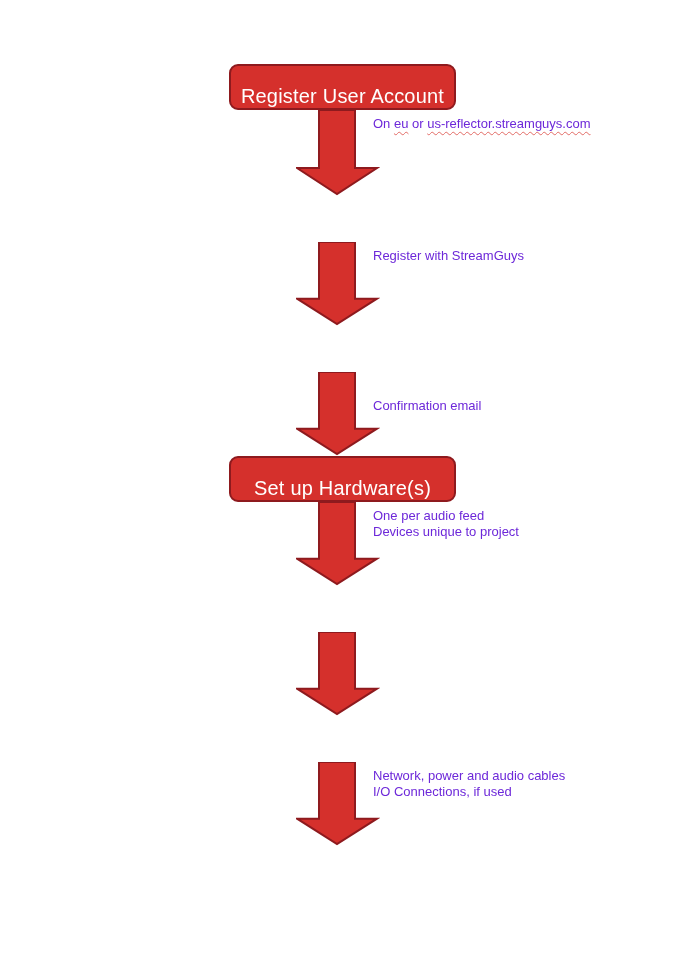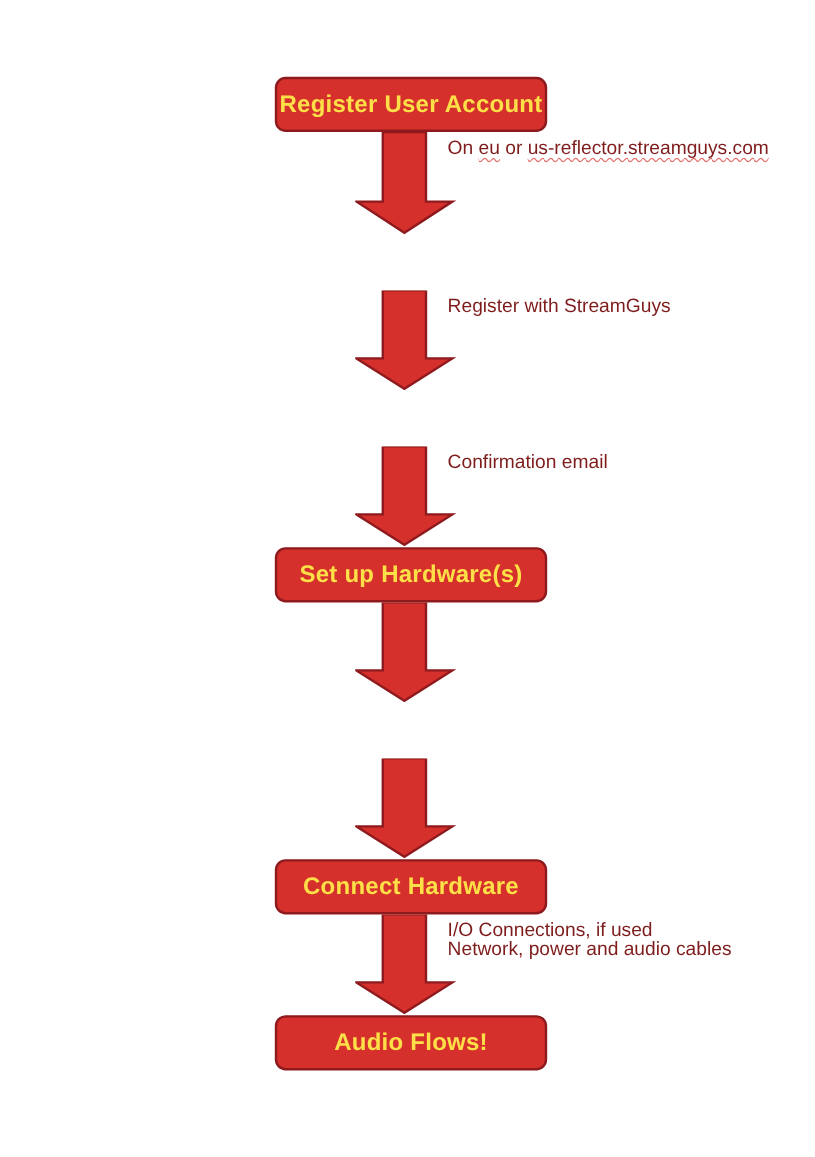--- a/index.html
+++ b/index.html
@@ -14,40 +14,39 @@
   .box {
     position: absolute;
     left: 229px;
     width: 227px;
     height: 46px;
     box-sizing: border-box;
     background: #d5302c;
     border: 2px solid #8e1a1e;
     border-radius: 9px;
     display: flex;
-    align-items: center;
+    align-items: flex-end;
     justify-content: center;
-    color: #fde047;
+    color: #ffffff;
     font-size: 20px;
     letter-spacing: 0.2px;
     white-space: nowrap;
-    font-weight: bold;
   }
   .arrow {
     position: absolute;
     left: 296px;
     width: 84px;
     display: block;
   }
   .note {
     position: absolute;
     left: 373px;
-    font-size: 16px;
+    font-size: 13px;
     line-height: 16px;
-    color: #7f1d1d;
+    color: #6d28d9;
     white-space: nowrap;
   }
   .misspell {
     text-decoration-line: underline;
     text-decoration-style: wavy;
     text-decoration-color: #e26b65;
     text-decoration-thickness: 1px;
     text-underline-offset: 3px;
   }
 </style>
@@ -69,43 +68,41 @@
   <svg class="arrow" style="top:242px" width="84" height="84" viewBox="0 0 84 86" preserveAspectRatio="none">
     <polygon points="23,0 59,0 59,58 81,58 41,84 1,58 23,58" fill="#d5302c" stroke="#8e1a1e" stroke-width="2"></polygon>
   </svg>
   <div class="note" style="top:248px">
     <div>Register with StreamGuys</div>
   </div>
 
   <svg class="arrow" style="top:372px" width="84" height="84" viewBox="0 0 84 86" preserveAspectRatio="none">
     <polygon points="23,0 59,0 59,58 81,58 41,84 1,58 23,58" fill="#d5302c" stroke="#8e1a1e" stroke-width="2"></polygon>
   </svg>
-  <div class="note" style="top:378px">
+  <div class="note" style="top:398px">
     <div>Confirmation email</div>
   </div>
 
   <div class="box" style="top:456px">
     <span>Set up Hardware(s)</span>
   </div>
   <svg class="arrow" style="top:502px" width="84" height="84" viewBox="0 0 84 86" preserveAspectRatio="none">
     <polygon points="23,0 59,0 59,58 81,58 41,84 1,58 23,58" fill="#d5302c" stroke="#8e1a1e" stroke-width="2"></polygon>
   </svg>
+  <div class="note" style="top:508px">
+    <div>One per audio feed</div>
+    <div>Devices unique to project</div>
+  </div>
 
   <svg class="arrow" style="top:632px" width="84" height="84" viewBox="0 0 84 86" preserveAspectRatio="none">
     <polygon points="23,0 59,0 59,58 81,58 41,84 1,58 23,58" fill="#d5302c" stroke="#8e1a1e" stroke-width="2"></polygon>
   </svg>
 
-  <div class="box" style="top:716px">
-    <span>Connect Hardware</span>
-  </div>
   <svg class="arrow" style="top:762px" width="84" height="84" viewBox="0 0 84 86" preserveAspectRatio="none">
     <polygon points="23,0 59,0 59,58 81,58 41,84 1,58 23,58" fill="#d5302c" stroke="#8e1a1e" stroke-width="2"></polygon>
   </svg>
   <div class="note" style="top:768px">
+    <div>Network, power and audio cables</div>
     <div>I/O Connections, if used</div>
-    <div>Network, power and audio cables</div>
   </div>
 
-  <div class="box" style="top:846px">
-    <span>Audio Flows!</span>
-  </div>
 
 </div>
 
 </body></html>

